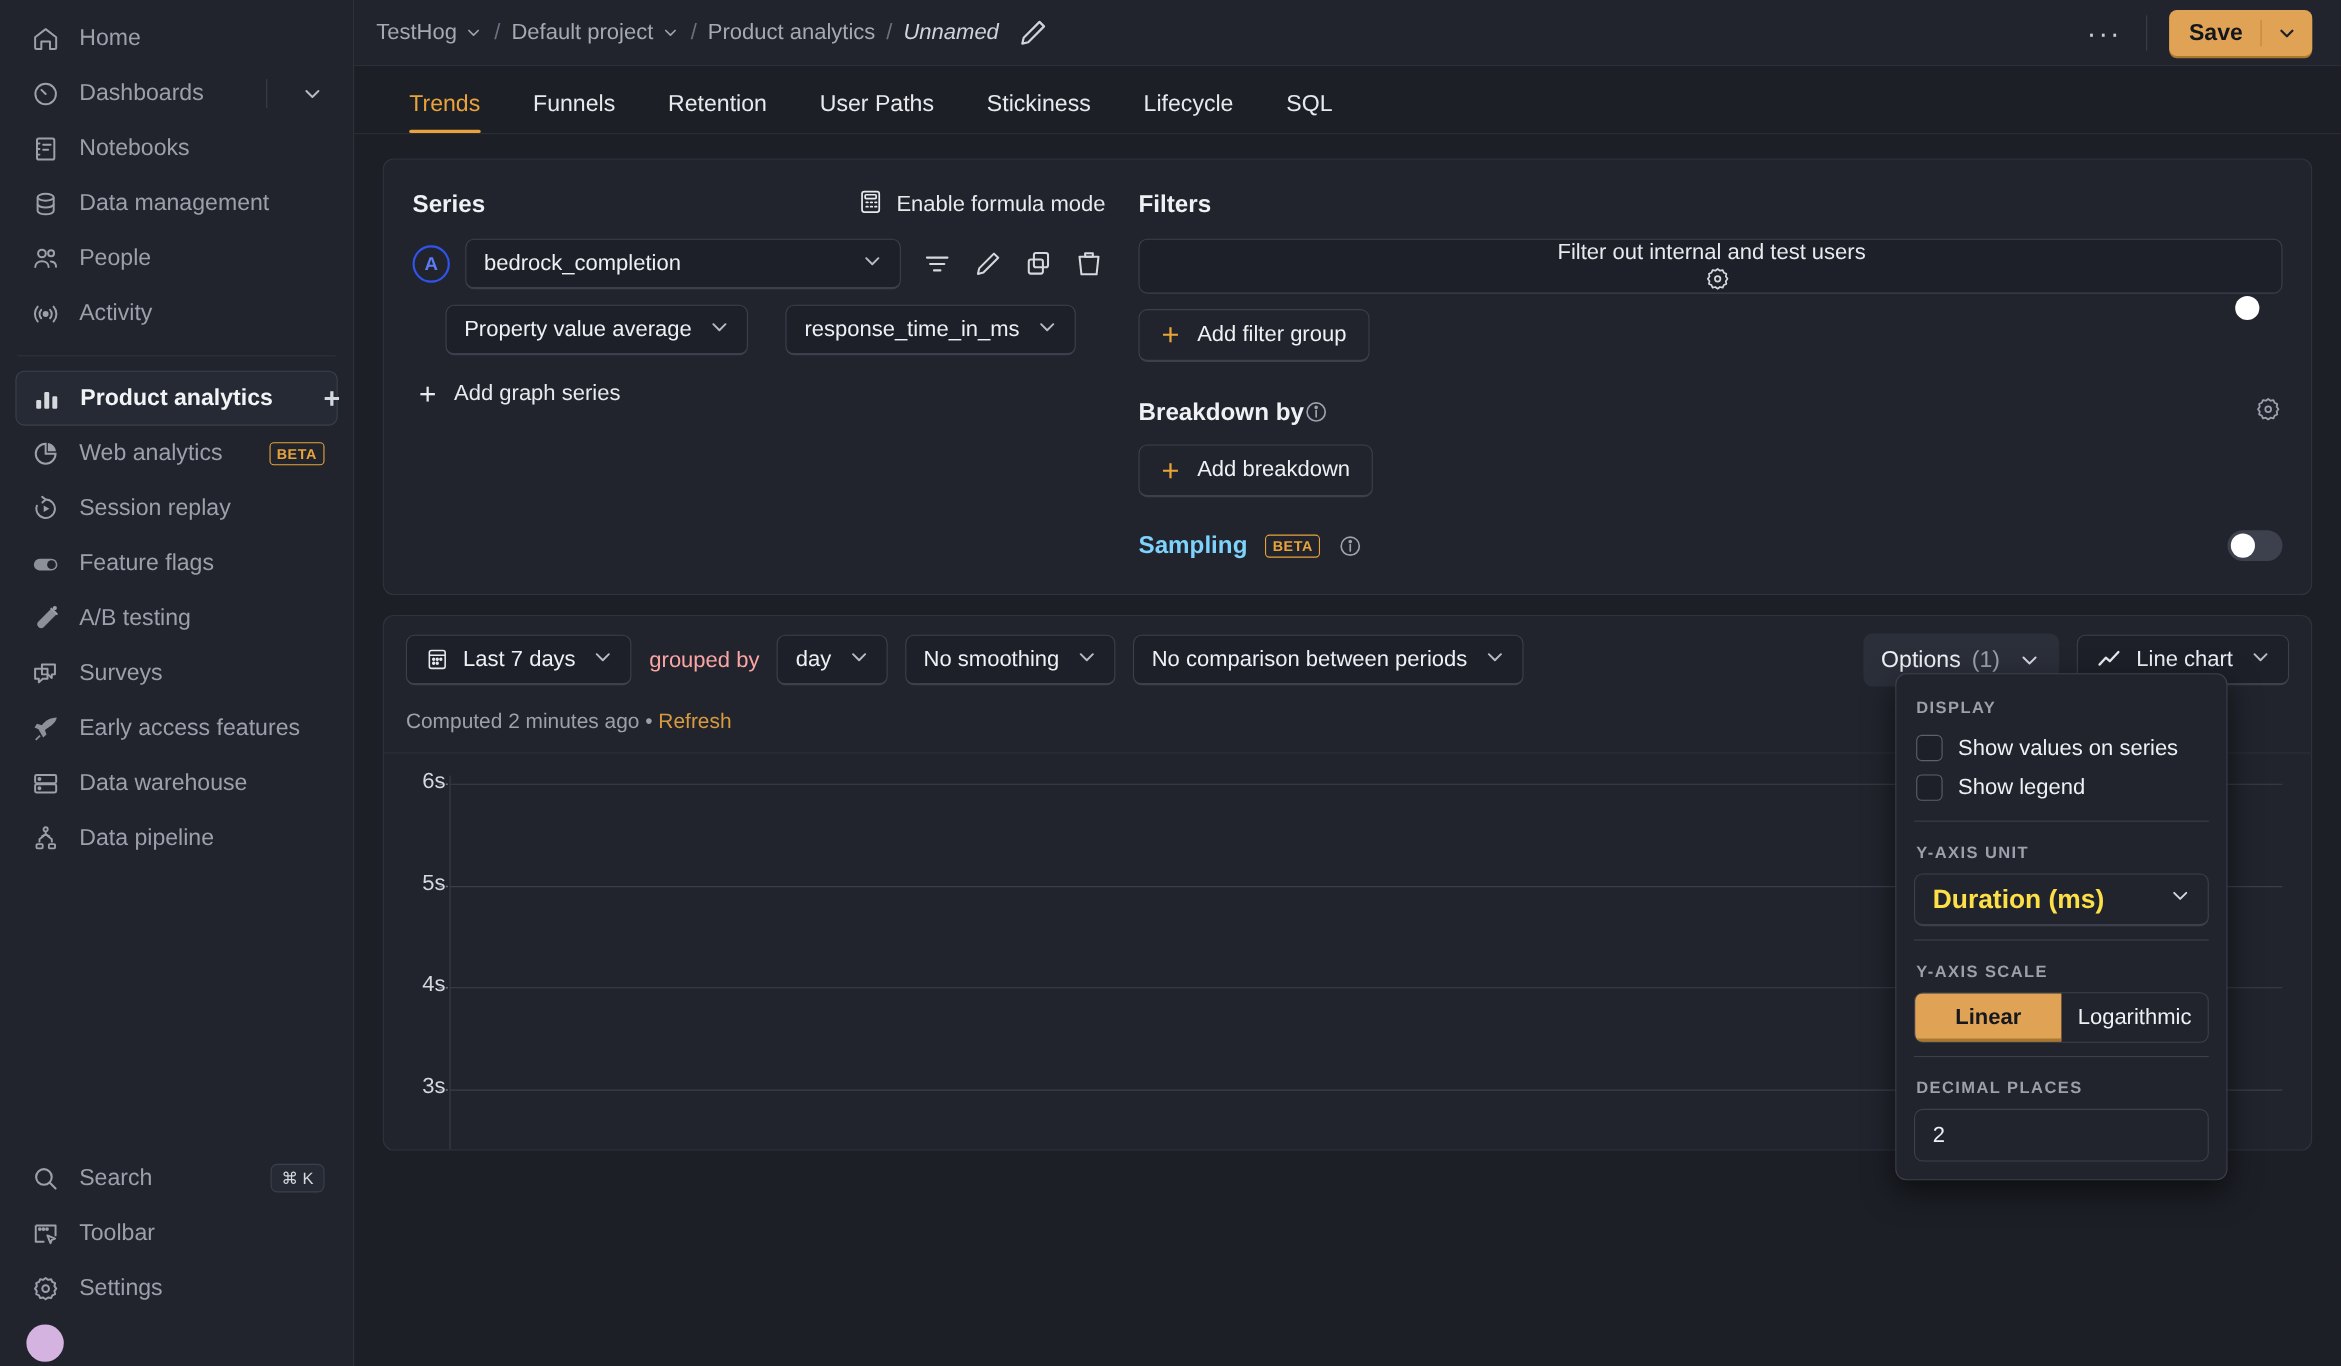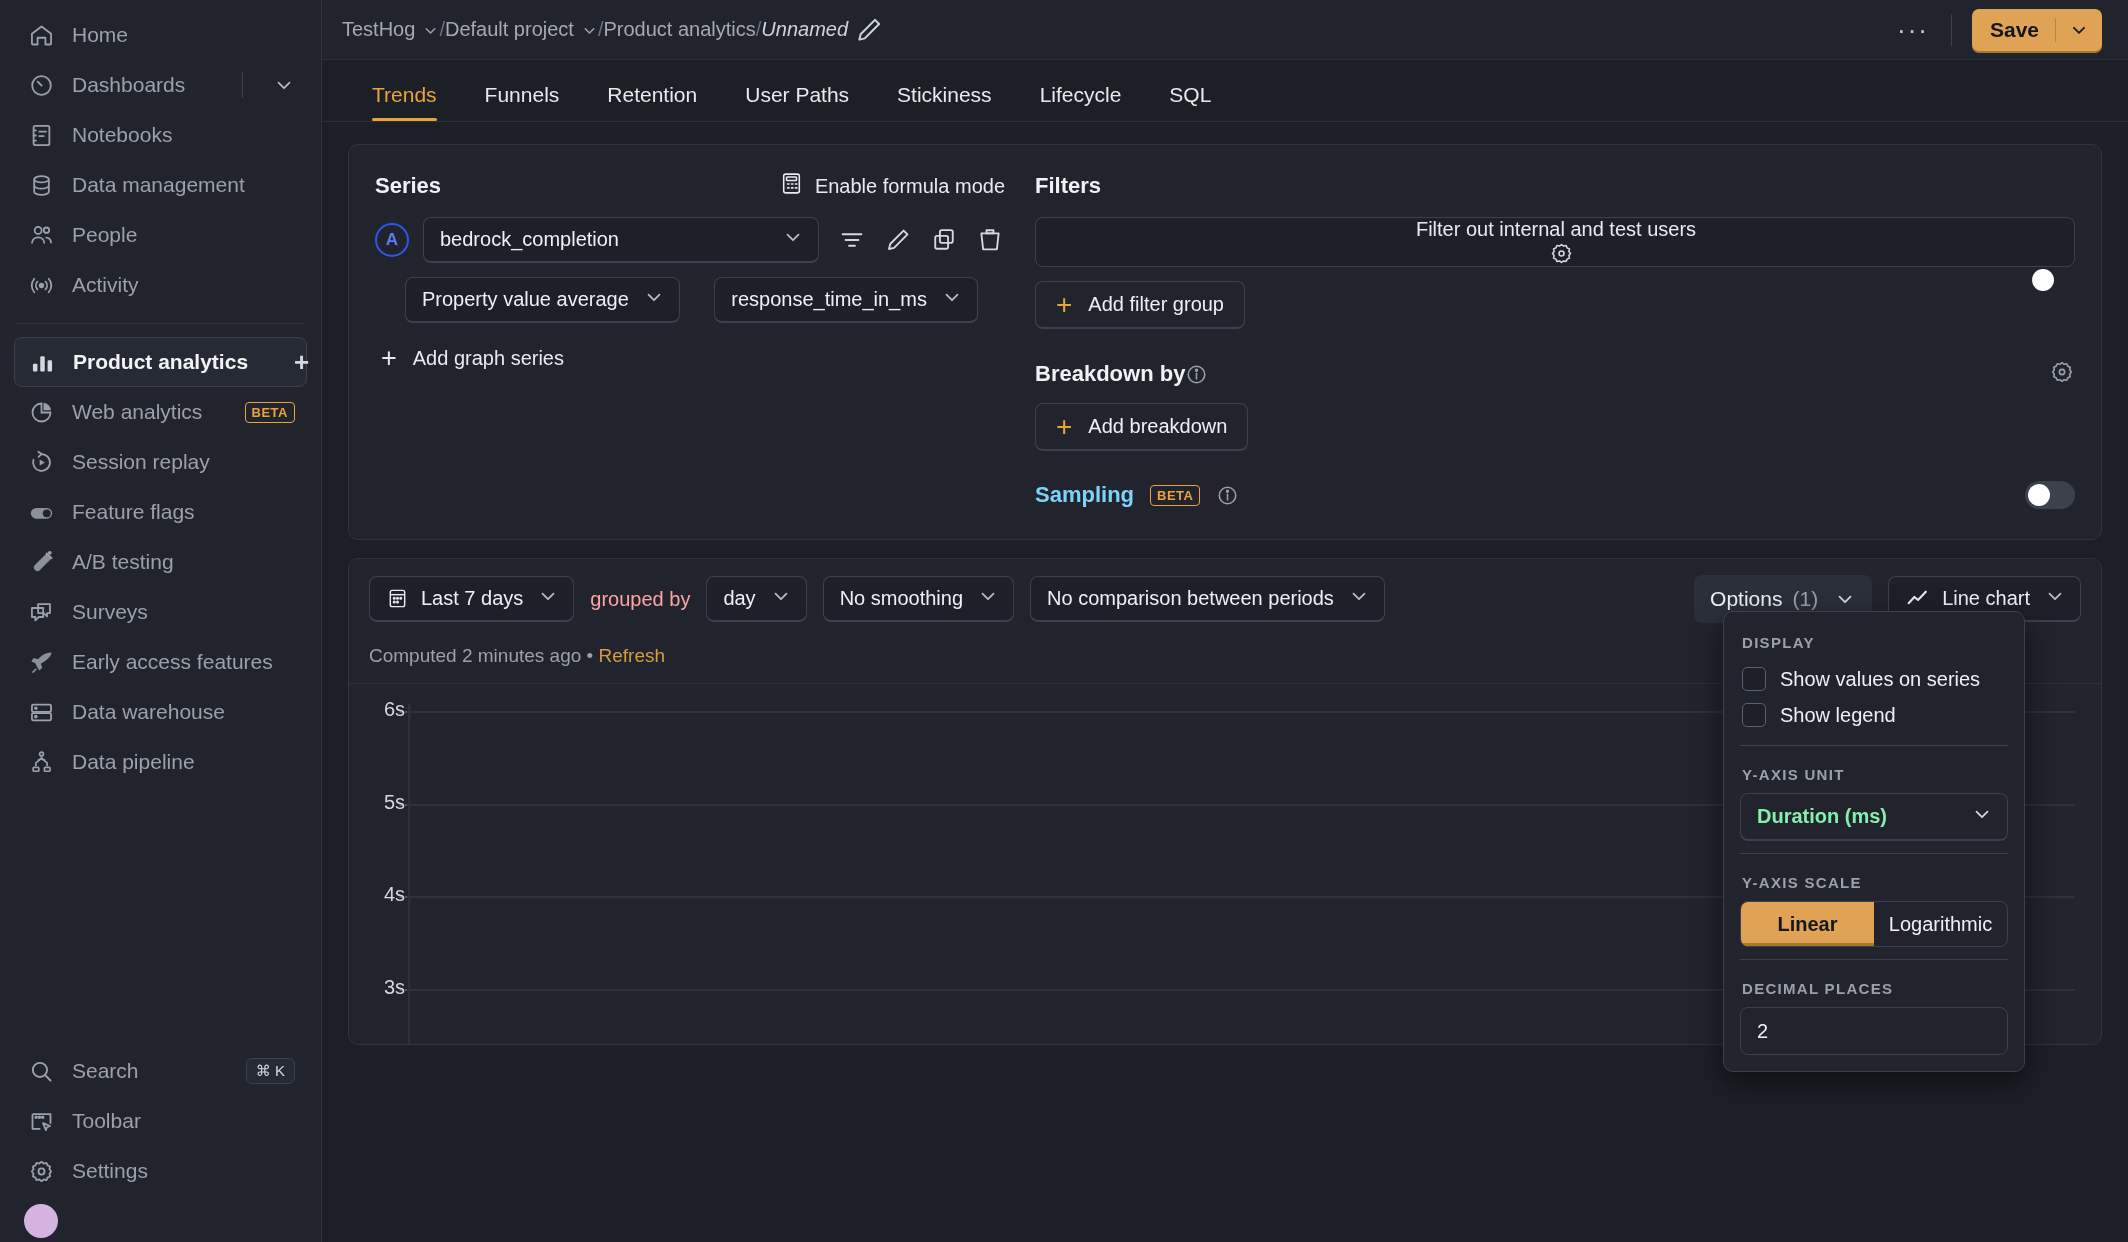--- a/index.html
+++ b/index.html
@@ -67,21 +67,21 @@
   .main { flex: 1 1 auto; display: flex; flex-direction: column; min-width: 0; background: #1d1f27; }
 
   
   .topbar {
     height: 60px; flex: 0 0 60px;
     display: flex; align-items: center;
     padding: 0 26px 0 20px;
     border-bottom: 1px solid #2b2f39;
     background: #21242d;
   }
-  .crumbs { display: flex; align-items: center; font-size: 20px; color: #a4a9b3; }
+  .crumbs { display: flex; align-items: center; gap: 10px; font-size: 20px; color: #a4a9b3; }
   .crumb { display: flex; align-items: center; gap: 7px; cursor: pointer; }
   .crumb.last { color: #cfd3da; font-style: italic; cursor: default; }
   .crumb-sep { color: #6b7080; }
   .crumb .cv { width: 17px; height: 17px; }
   .pencil-btn { margin-left: 6px; width: 30px; height: 30px; display:flex; align-items:center; justify-content:center; cursor:pointer; }
   .topbar-right { margin-left: auto; display: flex; align-items: center; gap: 0; }
   .dots {
     color: #c8ccd4; font-size: 26px; letter-spacing: 2px;
     padding: 0 22px; cursor: pointer; line-height: 1;
   }
@@ -250,21 +250,21 @@
   .checkbox {
     width: 24px; height: 24px; border-radius: 5px;
     border: 1px solid #5a606e; background: #1d2029; flex: 0 0 24px;
   }
   .pop-check .t { font-size: 20px; color: #eef0f3; }
   .pop-div { height: 1px; background: #3b404c; margin: 12px 16px; }
   .pop-select {
     display: flex; align-items: center;
     margin: 0 16px; height: 48px; padding: 0 14px 0 16px;
     background: #21242d; border: 1px solid #3b404c; border-bottom-width: 2px;
-    border-radius: 8px; color: #86efac; font-size: 20px; font-weight: 600; cursor: pointer; justify-content: space-between;
+    border-radius: 8px; color: #fde047; font-size: 24px; font-weight: 600; cursor: pointer; justify-content: space-between;
   }
   .pop-select .cv { margin-left: auto; }
   .seg {
     display: flex; margin: 0 16px; height: 46px;
     border: 1px solid #3b404c; border-radius: 8px; overflow: hidden;
   }
   .seg .opt {
     flex: 1 1 50%; display: flex; align-items: center; justify-content: center;
     font-size: 20px; color: #eef0f3; cursor: pointer;
   }

